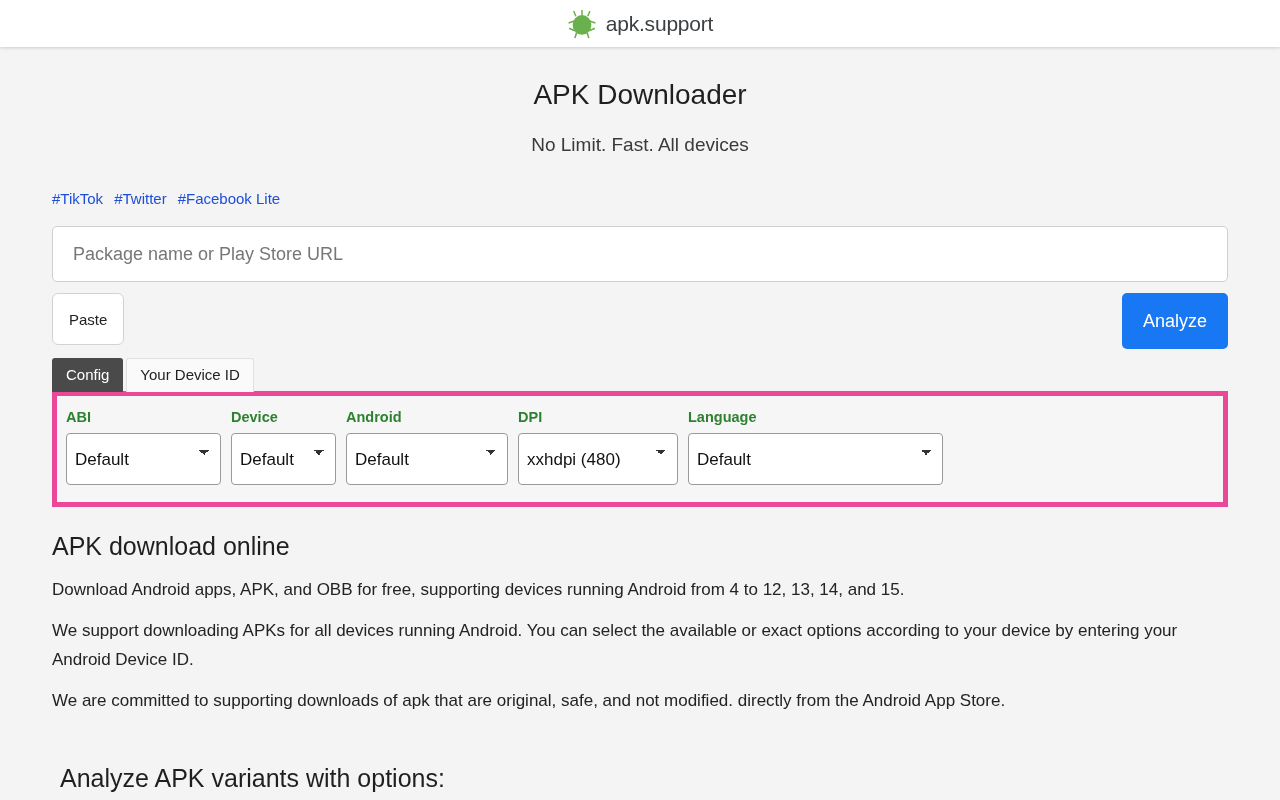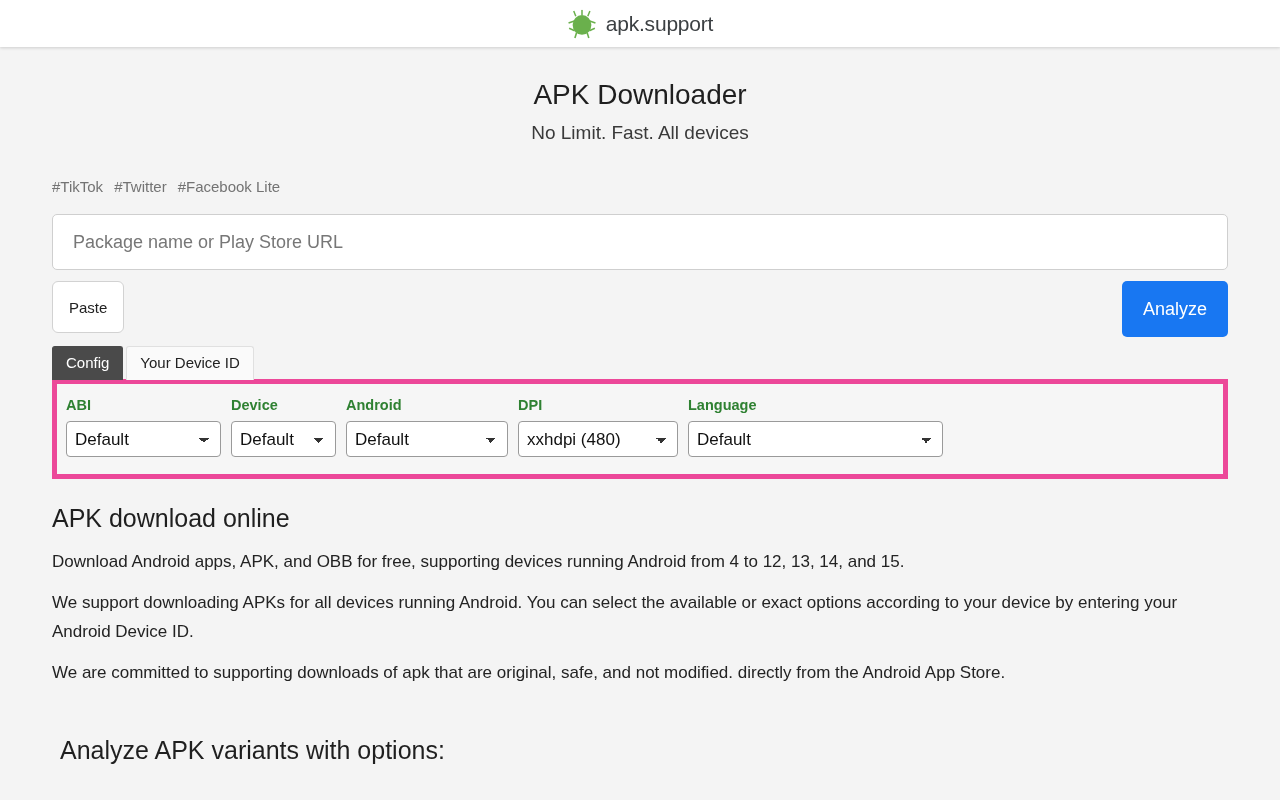--- a/index.html
+++ b/index.html
@@ -52,37 +52,37 @@
 
   h1.page-title {
     margin: 0;
     font-size: 28px;
     font-weight: 400;
     text-align: center;
     color: #1f1f1f;
     line-height: 40px;
   }
   .subtitle {
-    margin: 0;
+    margin: 12px;
     text-align: center;
     font-size: 19px;
     font-weight: 400;
     color: #3a3a3a;
     line-height: 30px;
     padding-top: 3px;
   }
 
   
   .taglinks {
     margin-top: 29px;
     font-size: 15px;
     line-height: 20px;
   }
   .taglinks a {
-    color: #737373;
+    color: #1d4ed8;
     text-decoration: none;
     margin-right: 11px;
   }
   .taglinks a:last-child { margin-right: 0; }
 
   
   .search-wrap { margin-top: 17px; }
   .pkg-input {
     display: block;
     width: 1176px;
@@ -170,21 +170,21 @@
   }
   .cfg-field { display: flex; flex-direction: column; }
   .cfg-label {
     font-size: 14.5px;
     color: #2f8132;
     font-weight: bold;
     line-height: 18px;
     margin-bottom: 7px;
   }
   .cfg-select {
-    height: 36px;
+    height: 52px;
     background: #fff;
     border: 1px solid #9a9a9a;
     border-radius: 4px;
     font-size: 17px;
     font-family: "Liberation Sans", sans-serif;
     color: #111;
     padding: 0 8px;
     -webkit-appearance: none;
     appearance: none;
     background-image:

